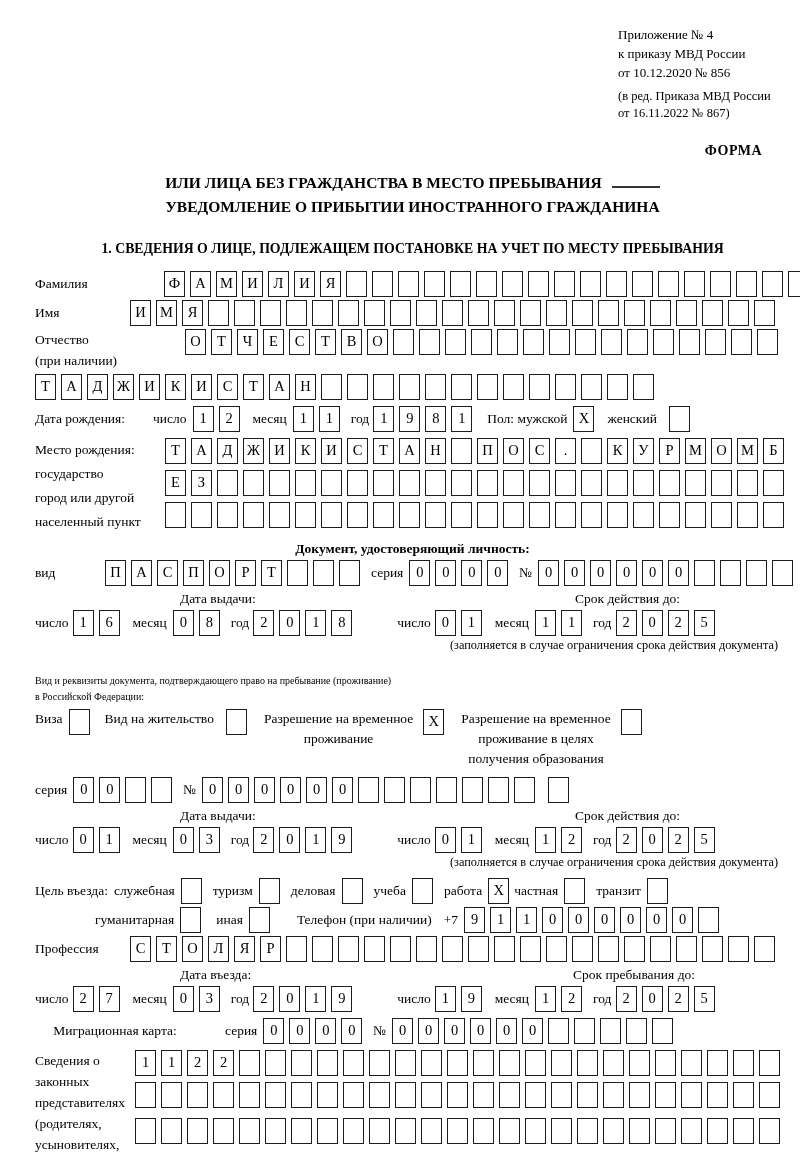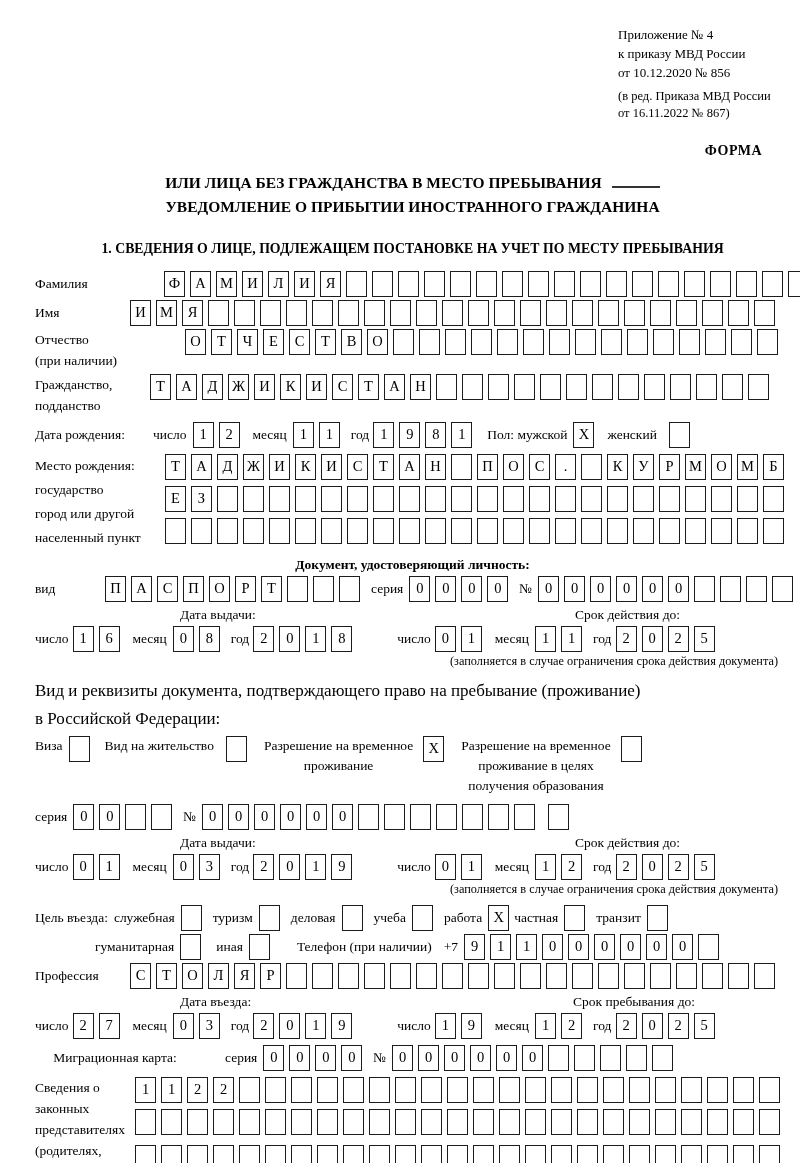--- a/index.html
+++ b/index.html
@@ -31,21 +31,21 @@
   .mt6{margin-top:6px} .mt8{margin-top:8px}
 
   .doc-heading { text-align:center; font-weight:bold; font-size:13.5px; margin-top:7px; }
 
   .dates-headers { display:flex; font-size:13.5px; margin-top:5px; }
   .dh1 { margin-left:145px; }
   .dh2 { margin-left:auto; margin-right:110px; }
   .note { font-size:12.3px; margin-top:2px; text-align:right; margin-right:12px; }
   .gap40 { width:40px; flex:none; }
 
-  .intro { font-size:17px; line-height:1.65; margin-top:8px; }
+  .intro { font-size:10px; line-height:1.65; margin-top:20px; }
   .opt { display:flex; align-items:flex-start; flex:none; }
   .opt-lines { font-size:13.5px; line-height:20px; text-align:center; }
   .opt-lines div { white-space:nowrap; }
 </style>
 </head>
 <body>
 
 <div class="page">
 
   <div class="appendix">
@@ -156,24 +156,20 @@
         <span class="cb"></span>
         <span class="cb"></span>
         <span class="cb"></span>
         <span class="cb"></span>
         <span class="cb"></span>
         <span class="cb"></span>
       </span>
   </div>
 
   <div class="row">
-    <span class="lbl-block w115">
-      <div>Гражданство,</div>
-      <div>подданство</div>
-    </span>
     <span class="boxes">
         <span class="cb">Т</span>
         <span class="cb">А</span>
         <span class="cb">Д</span>
         <span class="cb">Ж</span>
         <span class="cb">И</span>
         <span class="cb">К</span>
         <span class="cb">И</span>
         <span class="cb">С</span>
         <span class="cb">Т</span>

